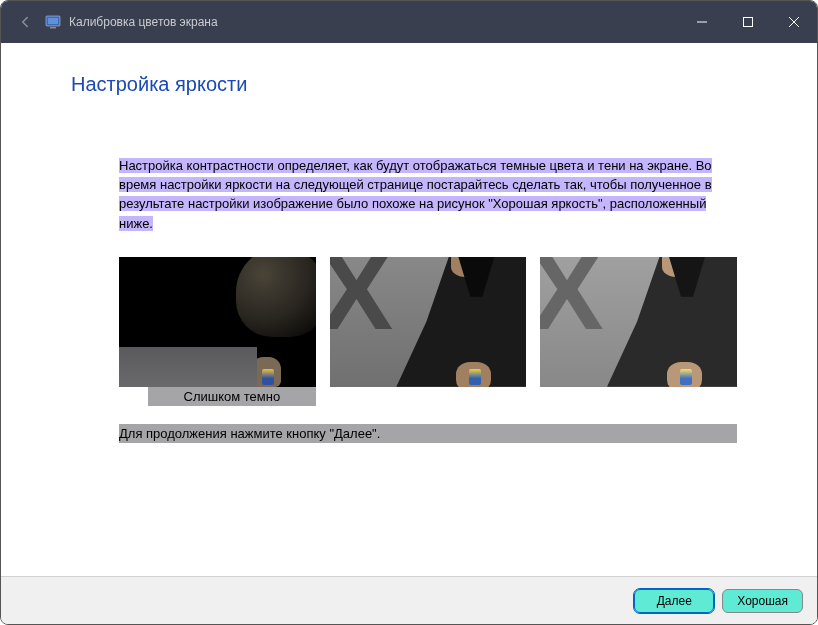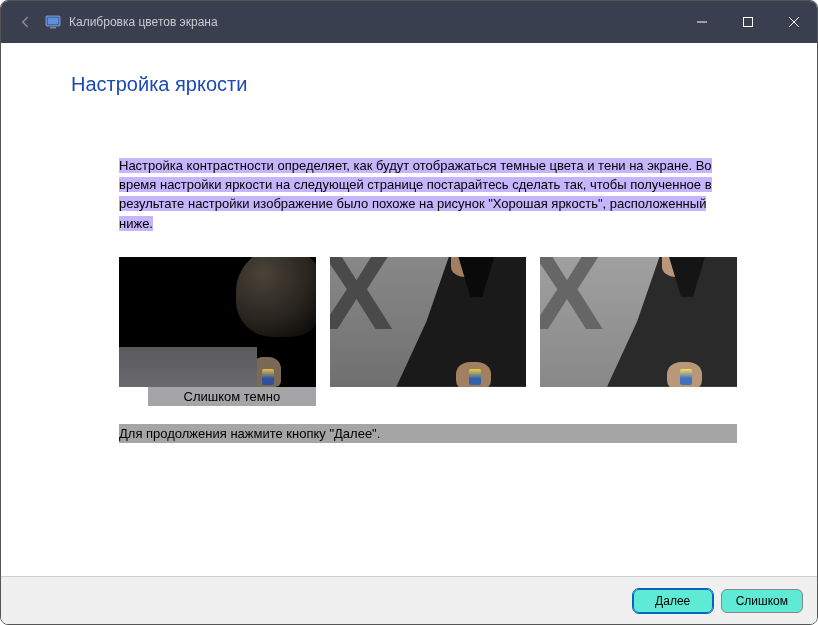--- a/index.html
+++ b/index.html
@@ -394,15 +394,15 @@
       </div>
     </div>
 
     <div class="continue-block">
       <span class="continue-text">Для продолжения нажмите кнопку "Далее".</span>
     </div>
   </div>
 
   <div class="footer">
     <button class="btn btn-primary">Далее</button>
-    <button class="btn">Слишком</button>
+    <button class="btn">Хорошая</button>
   </div>
 </div>
 
 </body></html>

